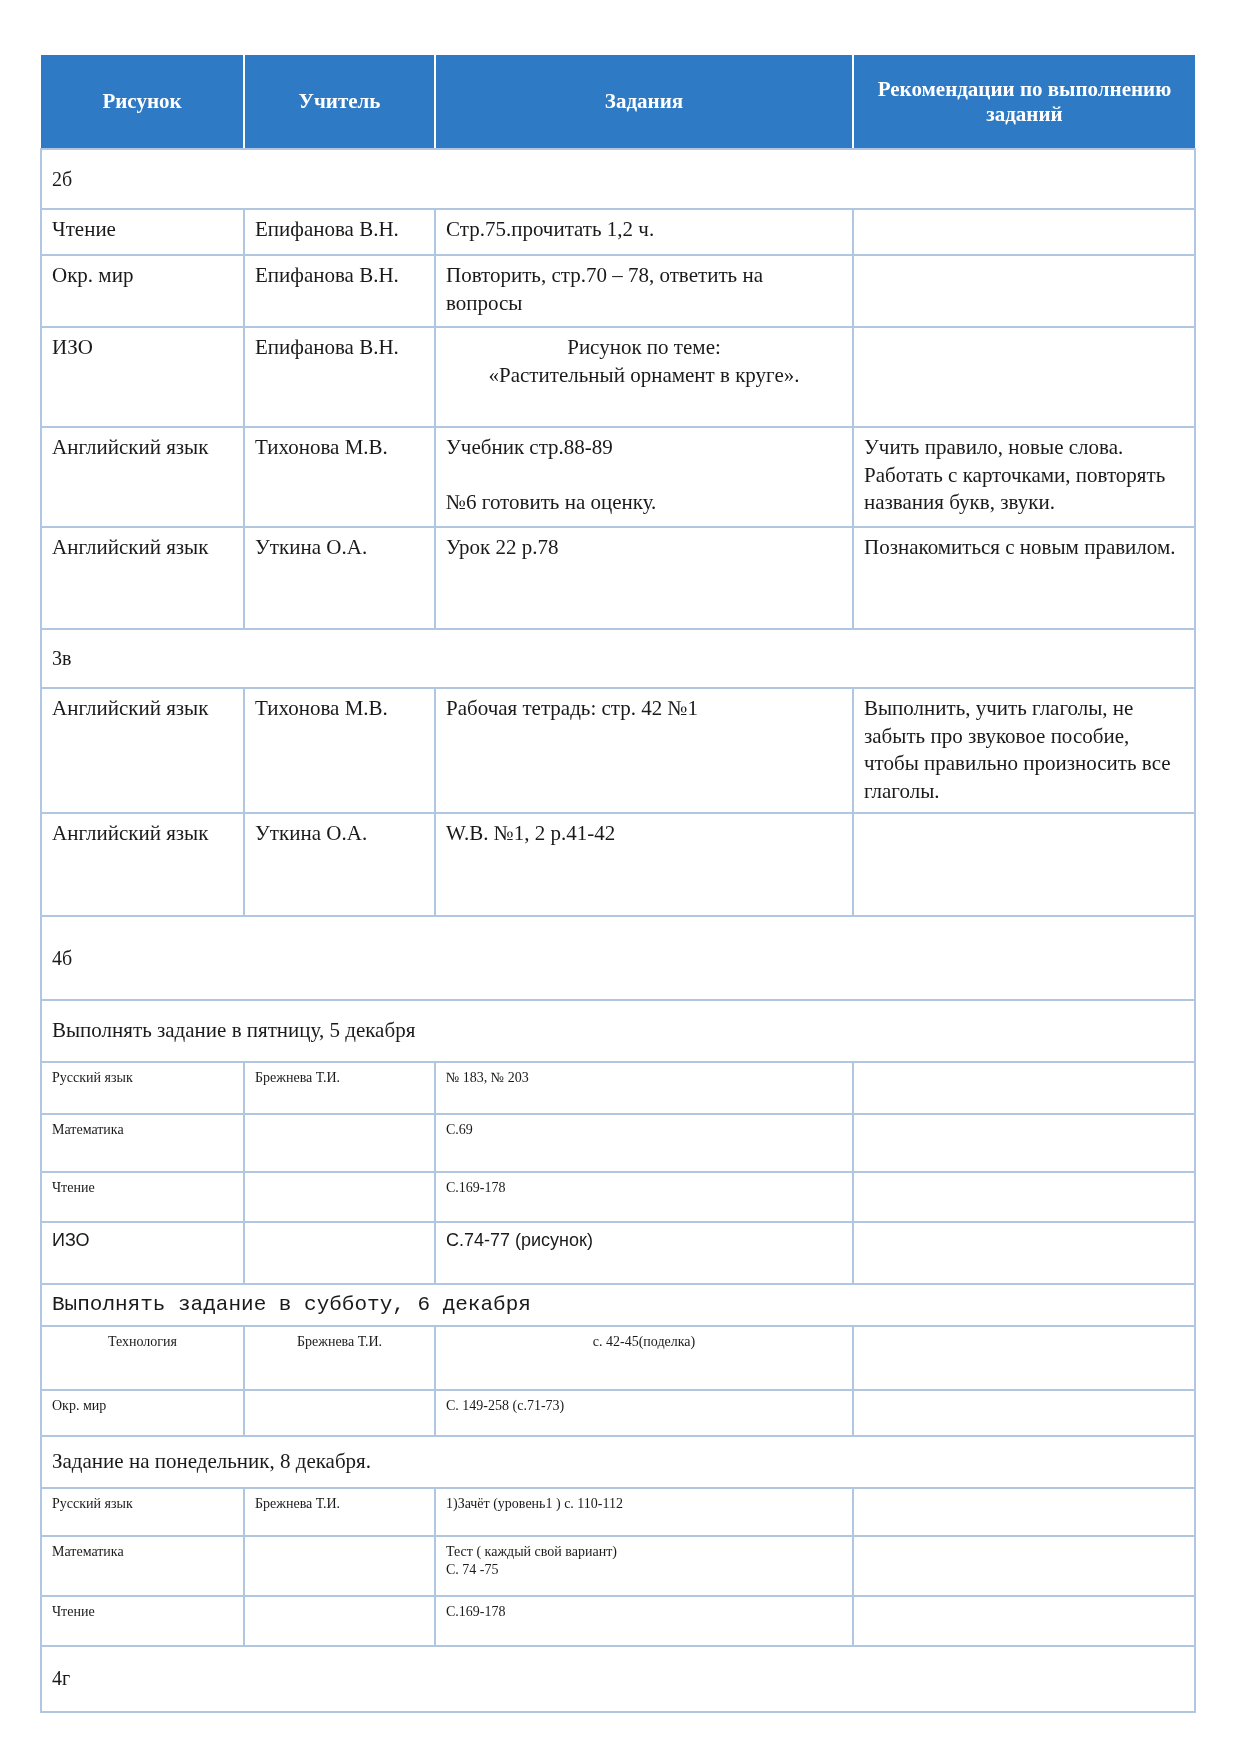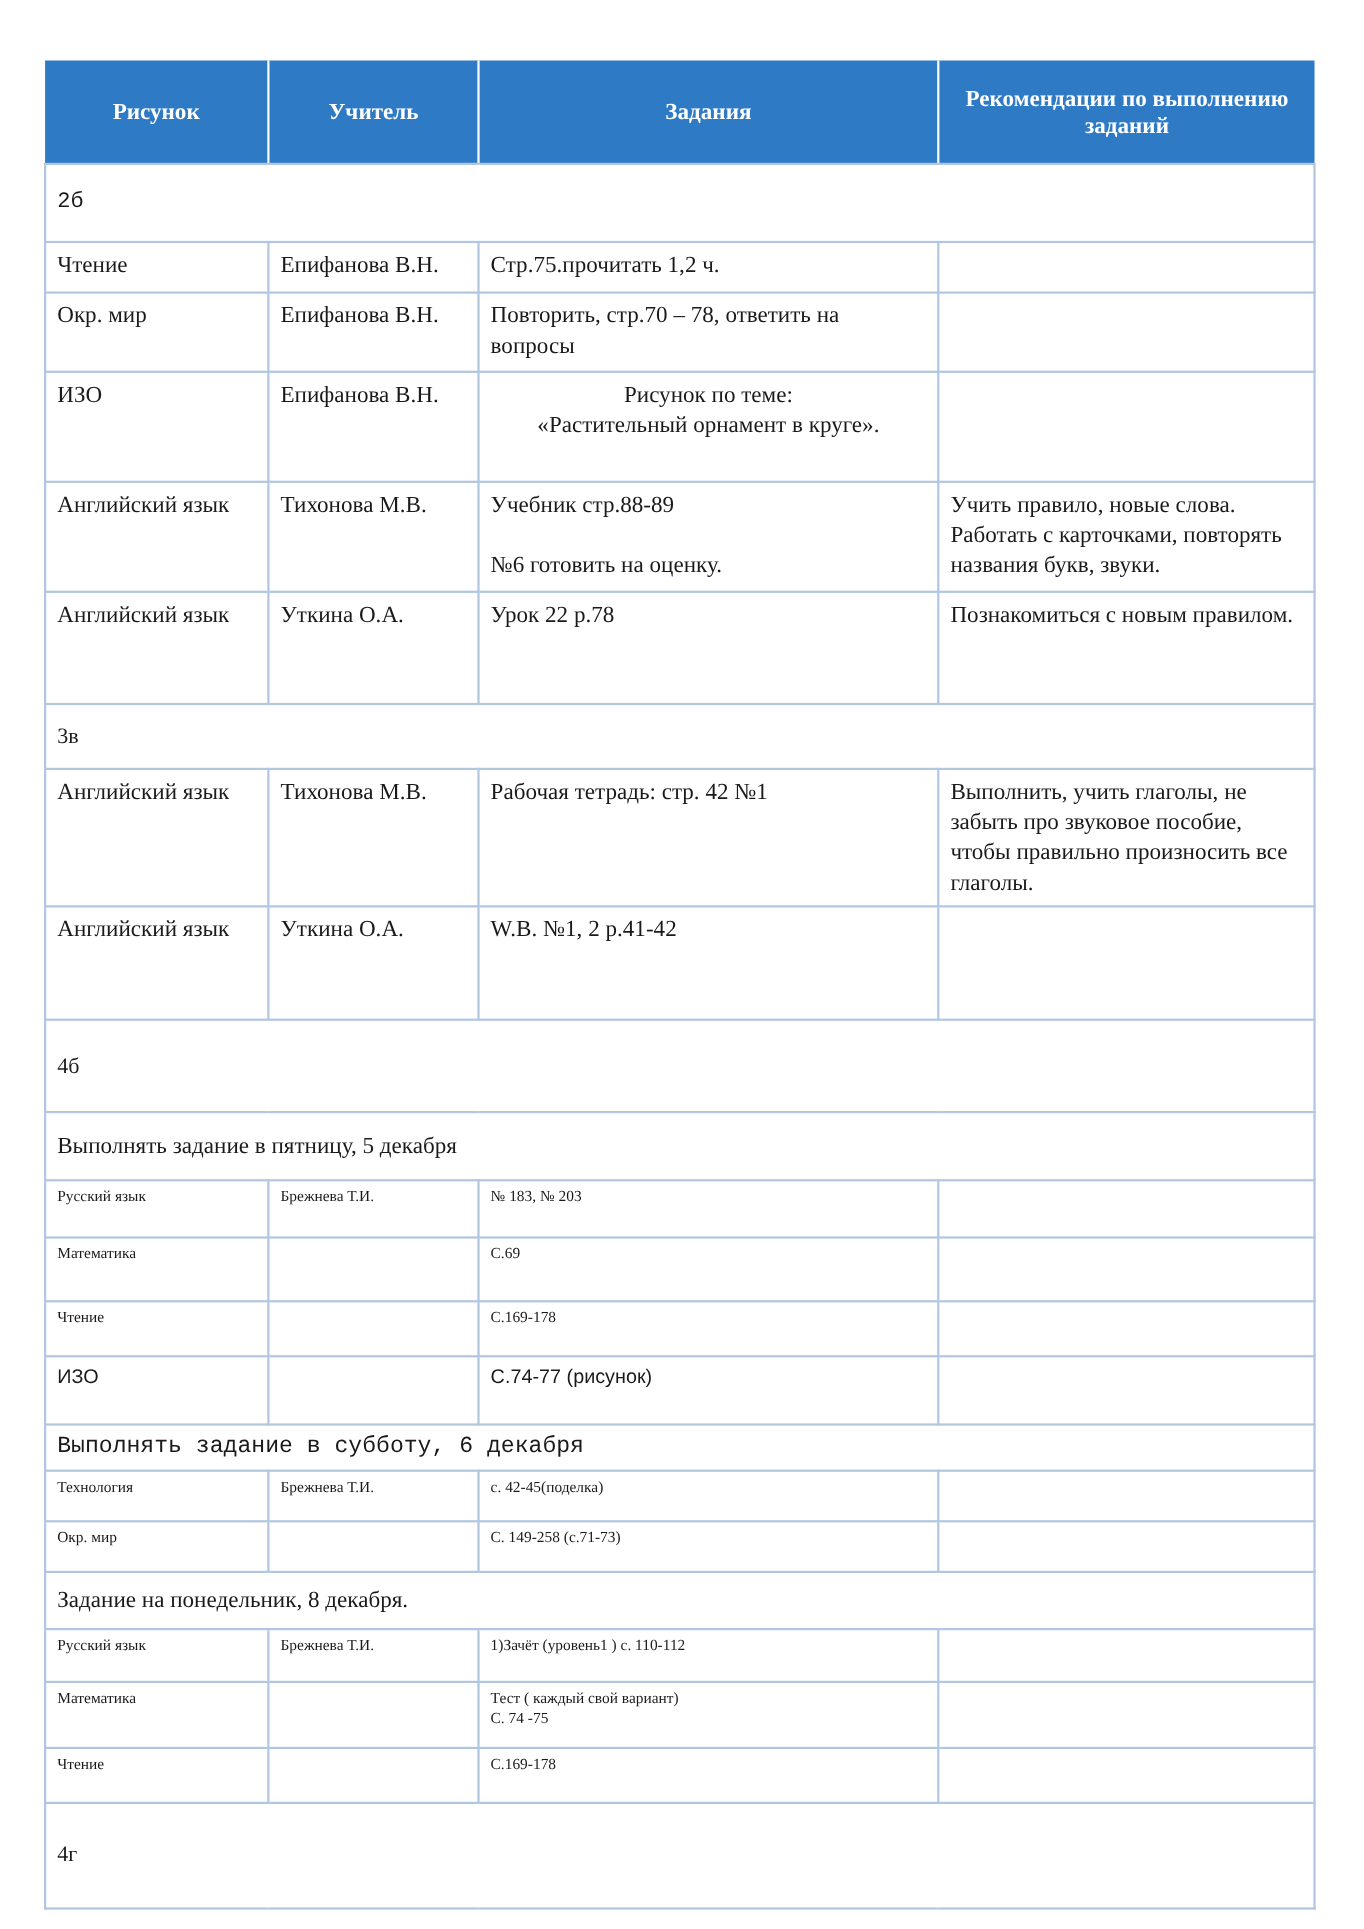--- a/index.html
+++ b/index.html
@@ -55,43 +55,43 @@
     font-size:21px;
   }
   tbody tr.small td{font-size:14px;}
   tbody tr.sans td.subject, tbody tr.sans td.task{
     font-family:"Liberation Sans", sans-serif;
     font-size:18px;
   }
   td.task.center{text-align:center;}
 
   
-  tbody tr:nth-child(1){height:71px;font-family:Liberation Mono, monospace;}
+  tbody tr:nth-child(1){height:60px;}
   tbody tr:nth-child(2){height:46px;}
   tbody tr:nth-child(3){height:72px;}
   tbody tr:nth-child(4){height:100px;}
   tbody tr:nth-child(5){height:100px;}
   tbody tr:nth-child(6){height:102px;}
   tbody tr:nth-child(7){height:59px;}
   tbody tr:nth-child(8){height:121px;}
   tbody tr:nth-child(9){height:103px;}
   tbody tr:nth-child(10){height:84px;}
   tbody tr:nth-child(11){height:62px;}
   tbody tr:nth-child(12){height:52px;}
   tbody tr:nth-child(13){height:58px;}
   tbody tr:nth-child(14){height:50px;}
   tbody tr:nth-child(15){height:62px;}
   tbody tr:nth-child(16){height:37px;font-family:Liberation Mono, monospace;}
-  tbody tr:nth-child(17){height:46px;}
+  tbody tr:nth-child(17){height:64px;text-align:center;}
   tbody tr:nth-child(18){height:46px;}
   tbody tr:nth-child(19){height:52px;}
   tbody tr:nth-child(20){height:48px;}
   tbody tr:nth-child(21){height:60px;}
   tbody tr:nth-child(22){height:50px;}
-  tbody tr:nth-child(23){height:96px;border-radius:13px;}
+  tbody tr:nth-child(23){height:66px;border-radius:13px;}
 </style>
 </head>
 <body>
 
 <div class="sheet">
   <table>
     <colgroup>
       <col class="c1">
         <col class="c2">
         <col class="c3">

